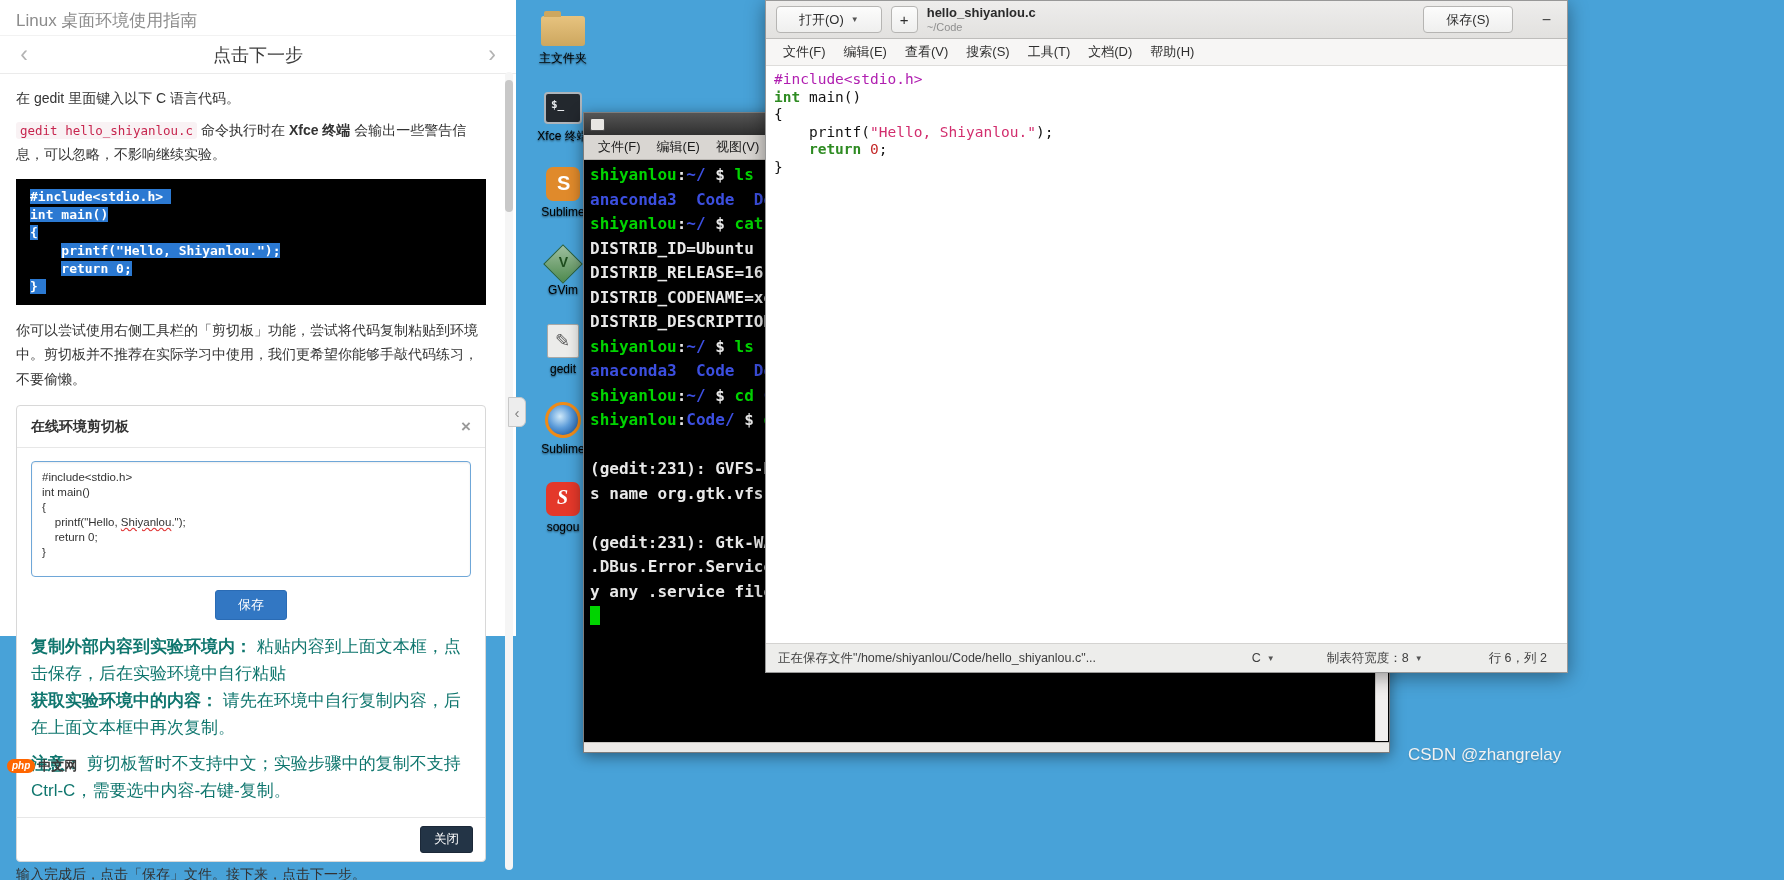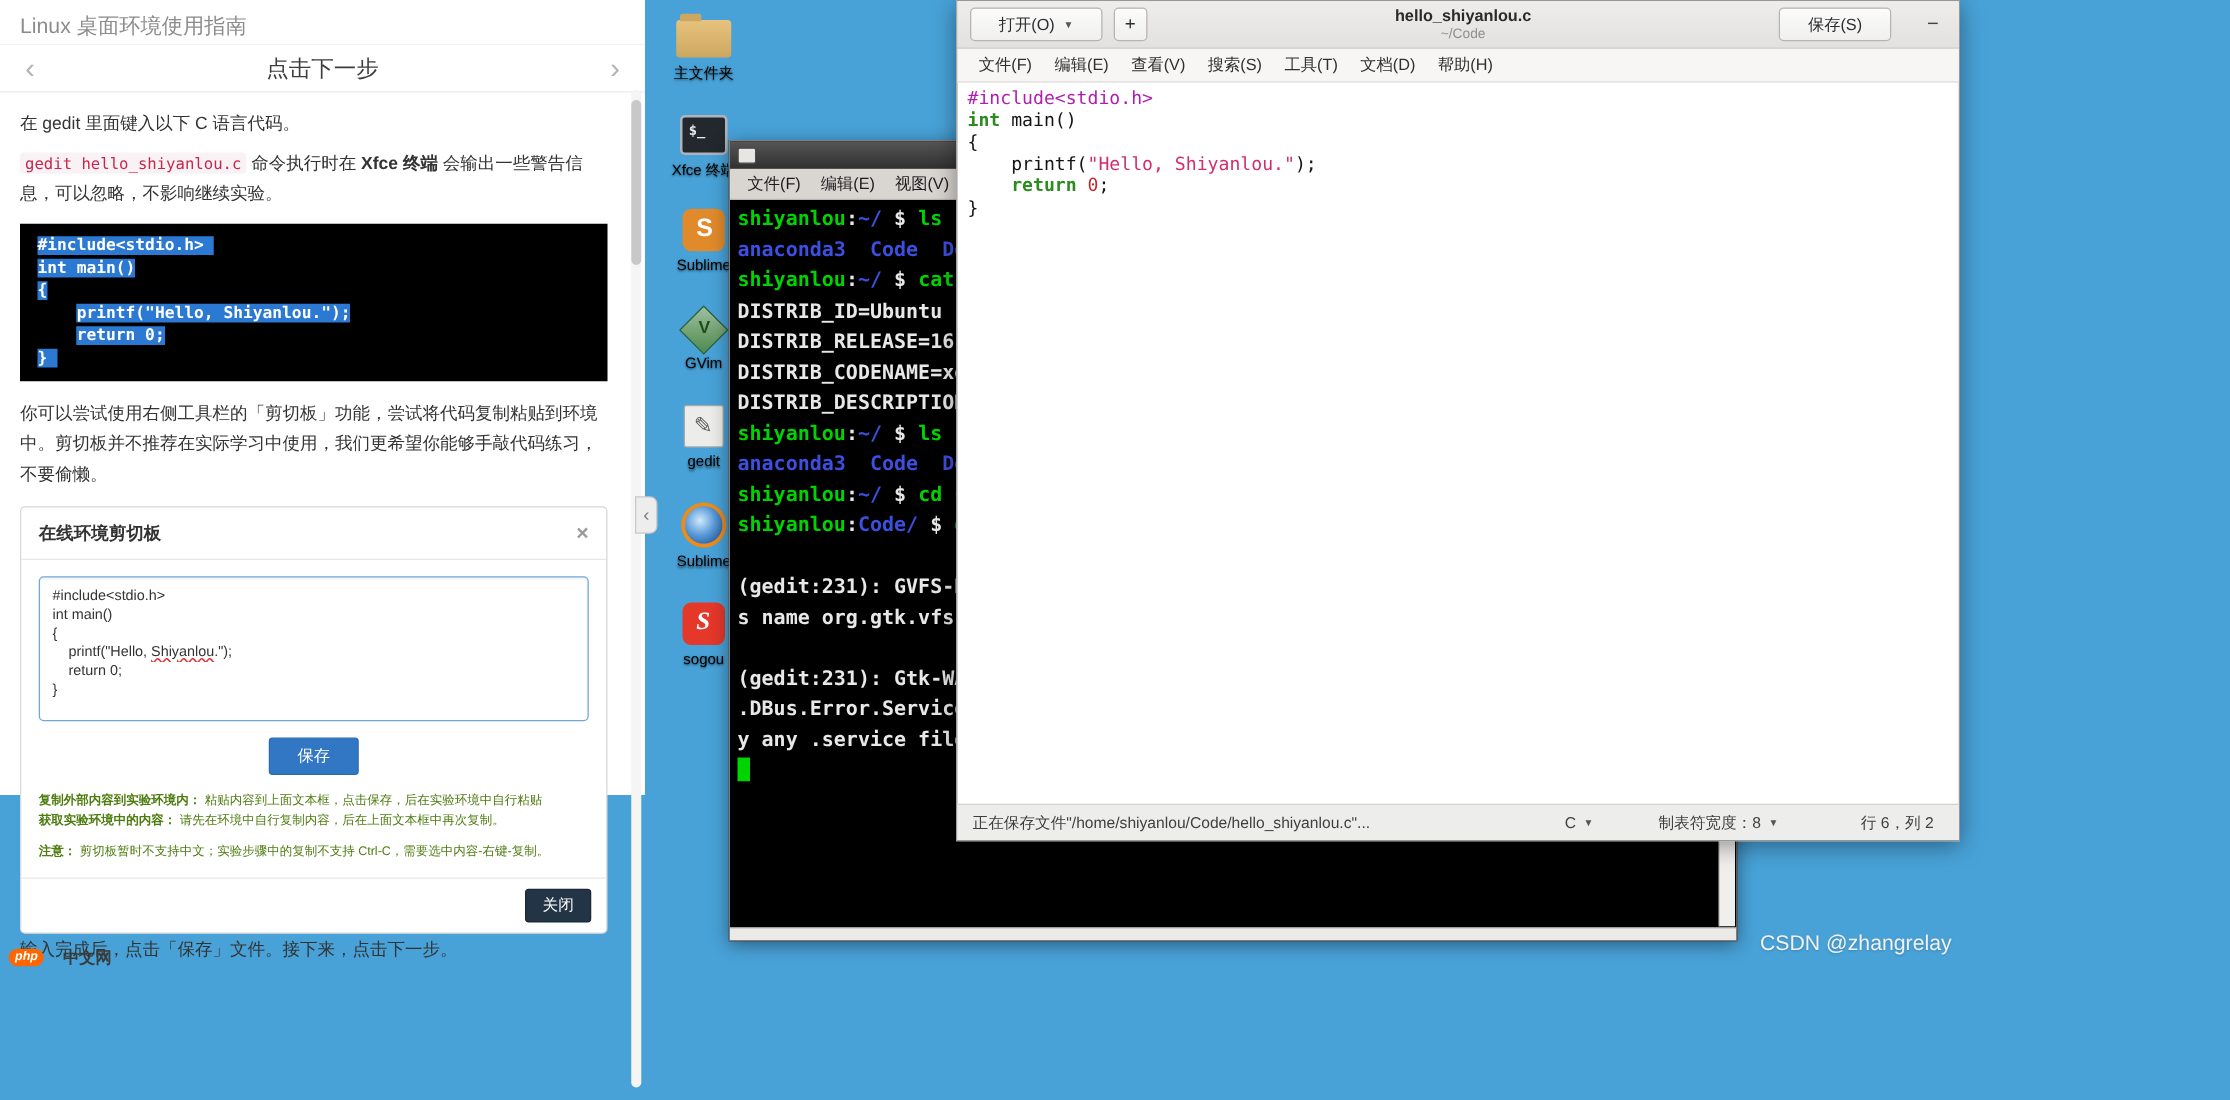--- a/index.html
+++ b/index.html
@@ -25,27 +25,27 @@
   .clip-header{display:flex;align-items:center;padding:8px 14px;border-bottom:1px solid #e7e7e7;}
   .clip-title{flex:1;font-size:14px;font-weight:bold;color:#333;}
   .clip-close{color:#9a9a9a;font-size:17px;font-weight:bold;line-height:1;cursor:pointer;}
   .clip-body{padding:13px 14px 12px;}
   .clip-textarea{border:1px solid #6fa7d8;border-radius:4px;height:98px;padding:8px 10px;
     font-size:11.5px;color:#333;line-height:15px;white-space:pre;overflow:hidden;
     box-shadow:inset 0 1px 2px rgba(0,0,0,.08);}
   .mis{text-decoration:underline;text-decoration-style:wavy;text-decoration-color:#e03333;}
   .clip-save{display:block;margin:13px auto 2px;background:#3277c3;color:#fff;border:1px solid #2a6bb4;
     border-radius:3px;font-size:13px;padding:5px 22px;cursor:pointer;}
-  .clip-help{margin-top:13px;font-size:10px;color:#4d7c0f;line-height:1.6;}
+  .clip-help{margin-top:13px;font-size:17px;color:#0f766e;line-height:1.6;}
   .clip-help p{margin:0;}
   .clip-help .clip-note{margin-top:9px;}
   .clip-footer{border-top:1px solid #e7e7e7;padding:8px 12px;text-align:right;}
   .clip-close-btn{background:#233446;color:#fff;border:1px solid #1b2838;border-radius:3px;font-size:12.5px;padding:4px 13px;cursor:pointer;}
   .final-para{margin-top:13px;}
-  .php-logo{position:absolute;left:7px;top:757px;display:flex;align-items:center;gap:15px;}
+  .php-logo{position:absolute;left:7px;top:757px;display:flex;align-items:center;gap:3px;}
   .php-badge{background:#f60;color:#fff;font-size:10px;font-style:italic;font-weight:bold;
     border-radius:8px;padding:1px 5px;line-height:12px;}
   .php-text{font-size:13px;font-weight:bold;color:#3a3a3a;}
   .panel-scrollbar{position:absolute;right:3px;top:72px;width:8px;height:798px;background:#f5f5f5;border-radius:4px;}
   .panel-scroll-thumb{position:absolute;top:8px;left:0;width:8px;height:132px;background:#c8c8c8;border-radius:4px;}
   .collapse-tab{position:absolute;left:508px;top:397px;width:16px;height:28px;background:#ededed;
     border:1px solid #c8c8c8;border-radius:0 6px 6px 0;z-index:31;display:flex;align-items:center;justify-content:center;
     color:#808080;font-size:15px;cursor:pointer;}
   
   #desktop{position:absolute;left:516px;top:0;width:1268px;height:880px;}
@@ -89,21 +89,21 @@
   
   #gedit-window{position:absolute;left:765px;top:0;width:803px;height:673px;z-index:20;background:#fff;
     border:1px solid #989898;box-shadow:0 4px 18px rgba(0,0,0,.4);display:flex;flex-direction:column;box-sizing:border-box;}
   .gedit-header{height:37px;background:linear-gradient(#eeedec,#e2e1df);border-bottom:1px solid #bebdbb;
     display:flex;align-items:center;padding:0 10px;gap:9px;flex:none;}
   .gedit-btn{background:linear-gradient(#fcfcfc,#efefee);border:1px solid #b6b5b3;border-radius:4px;
     font-size:13px;color:#2d2d2d;height:27px;box-sizing:border-box;display:flex;align-items:center;gap:7px;
     padding:0 22px;cursor:pointer;}
   .gedit-plus{width:27px;justify-content:center;font-size:15px;padding:0;}
   .caret{font-size:8px;color:#555;}
-  .gedit-titlebox{flex:1;text-align:center;line-height:1.2;}
+  .gedit-titlebox{flex:1;line-height:1.2;}
   .gedit-title{font-size:13px;font-weight:bold;color:#2a2a2a;}
   .gedit-subtitle{font-size:11px;color:#8f8f8f;}
   .gedit-min{font-size:16px;color:#444;margin-left:14px;padding:0 6px;cursor:pointer;}
   .gedit-menubar{height:26px;background:#f7f6f5;border-bottom:1px solid #dedddb;display:flex;align-items:center;
     padding:0 8px;font-size:13px;color:#2f2f2f;flex:none;}
   .gedit-menu-item{padding:3px 9px;cursor:pointer;}
   .gedit-code{flex:1;padding:5px 8px;font-family:"DejaVu Sans Mono","Liberation Mono",monospace;
     font-size:14.5px;line-height:17.5px;color:#141414;white-space:pre;overflow:hidden;}
   .gedit-code .pp{color:#b01eb0;}
   .gedit-code .kw{color:#2e8b22;font-weight:bold;}

